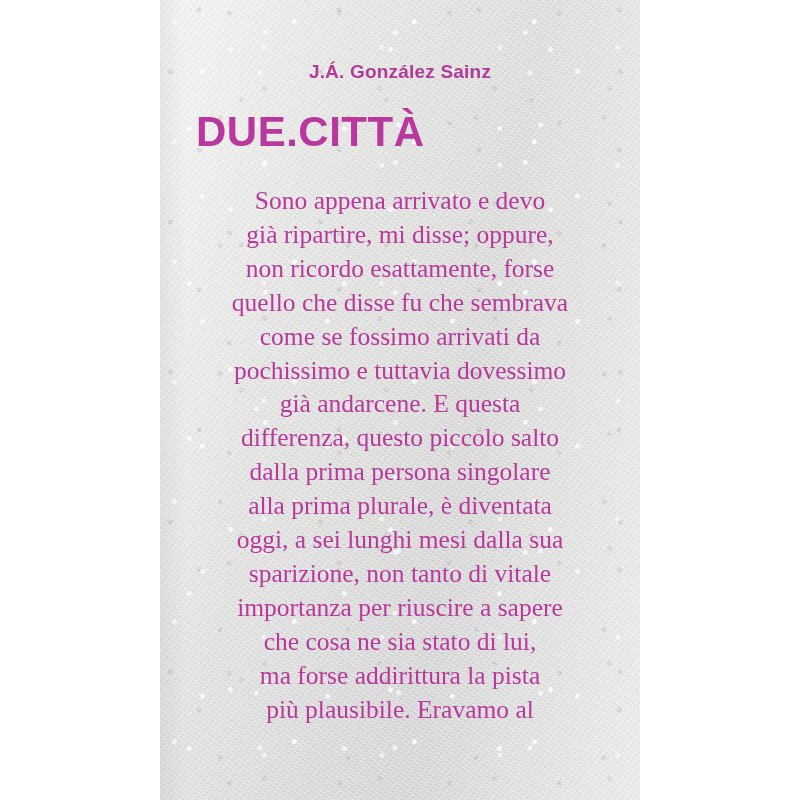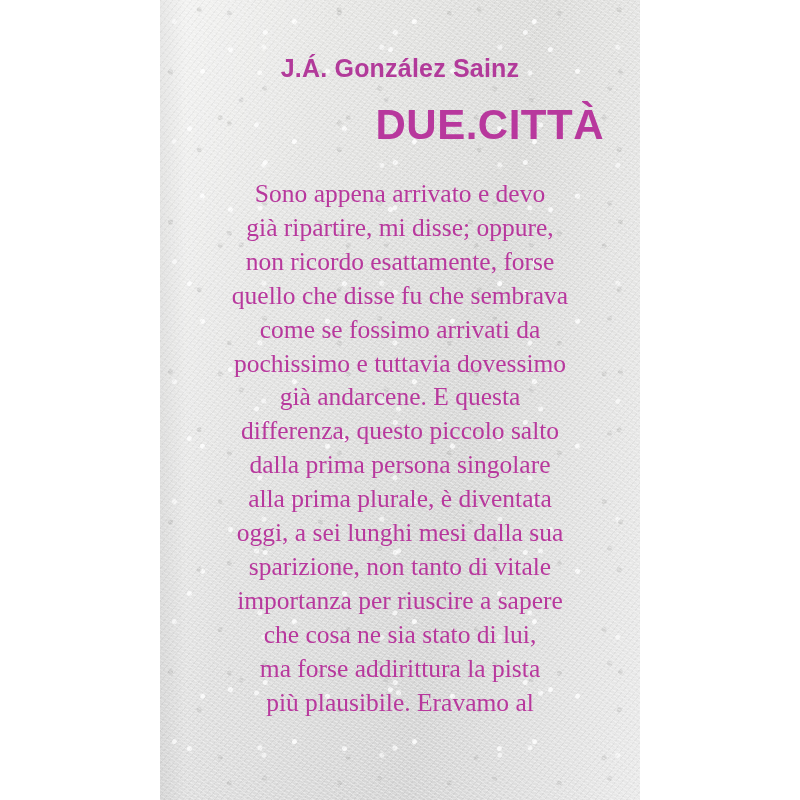--- a/index.html
+++ b/index.html
@@ -80,34 +80,34 @@
 
   .cover-inner {
     position: relative;
     z-index: 2;
     padding: 0 36px;
     height: 100%;
     box-sizing: border-box;
   }
 
   .author {
-    margin: 0;
+    margin: 7px;
     padding-top: 54px;
     text-align: center;
     font-family: "Liberation Sans", sans-serif;
     font-weight: bold;
-    font-size: 25px;
+    font-size: 19px;
     letter-spacing: 0.2px;
     color: #b23a9a;
   }
 
   .title {
     margin: 0;
     padding-top: 18px;
-    text-align: right;
+    text-align: left;
     font-family: "Liberation Sans", sans-serif;
     font-weight: bold;
     font-size: 42px;
     letter-spacing: 0.5px;
     color: #b8389d;
   }
 
   .blurb {
     margin: 0;
     padding-top: 28px;

